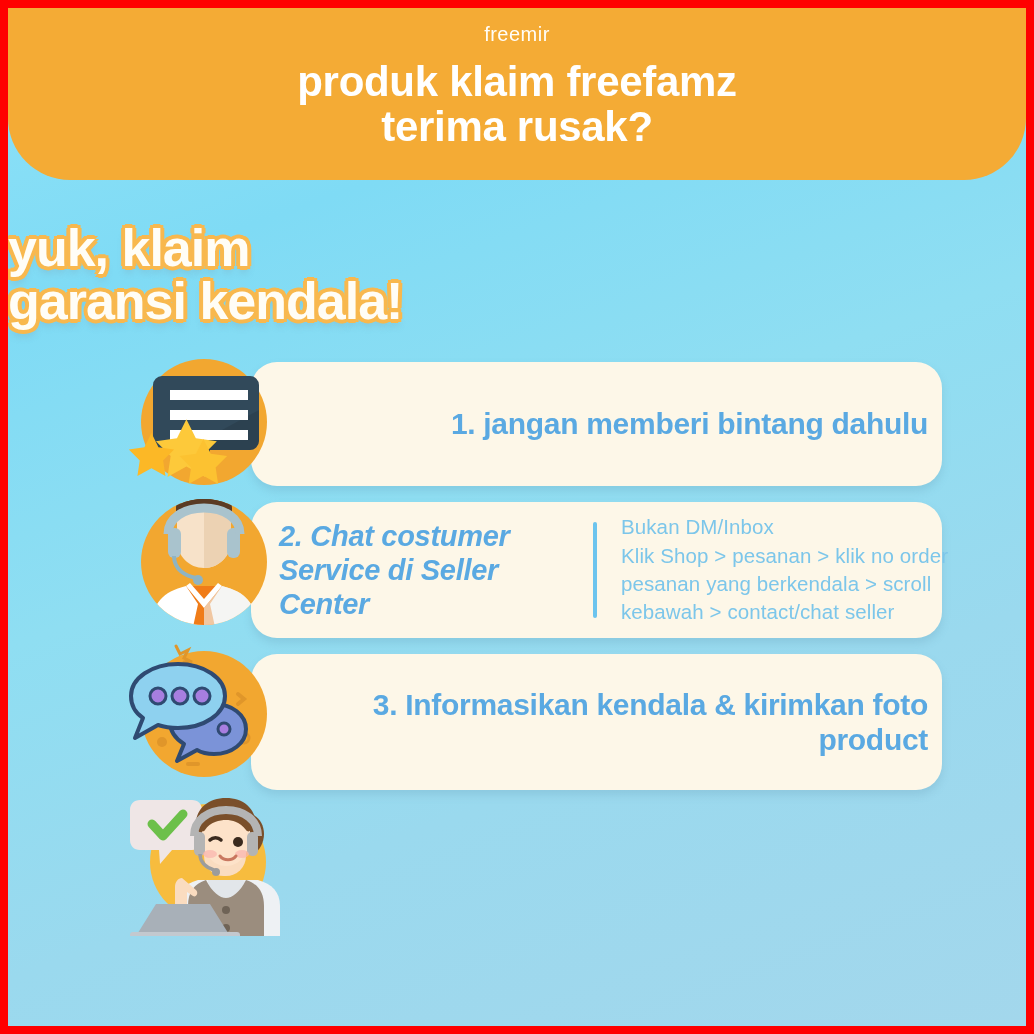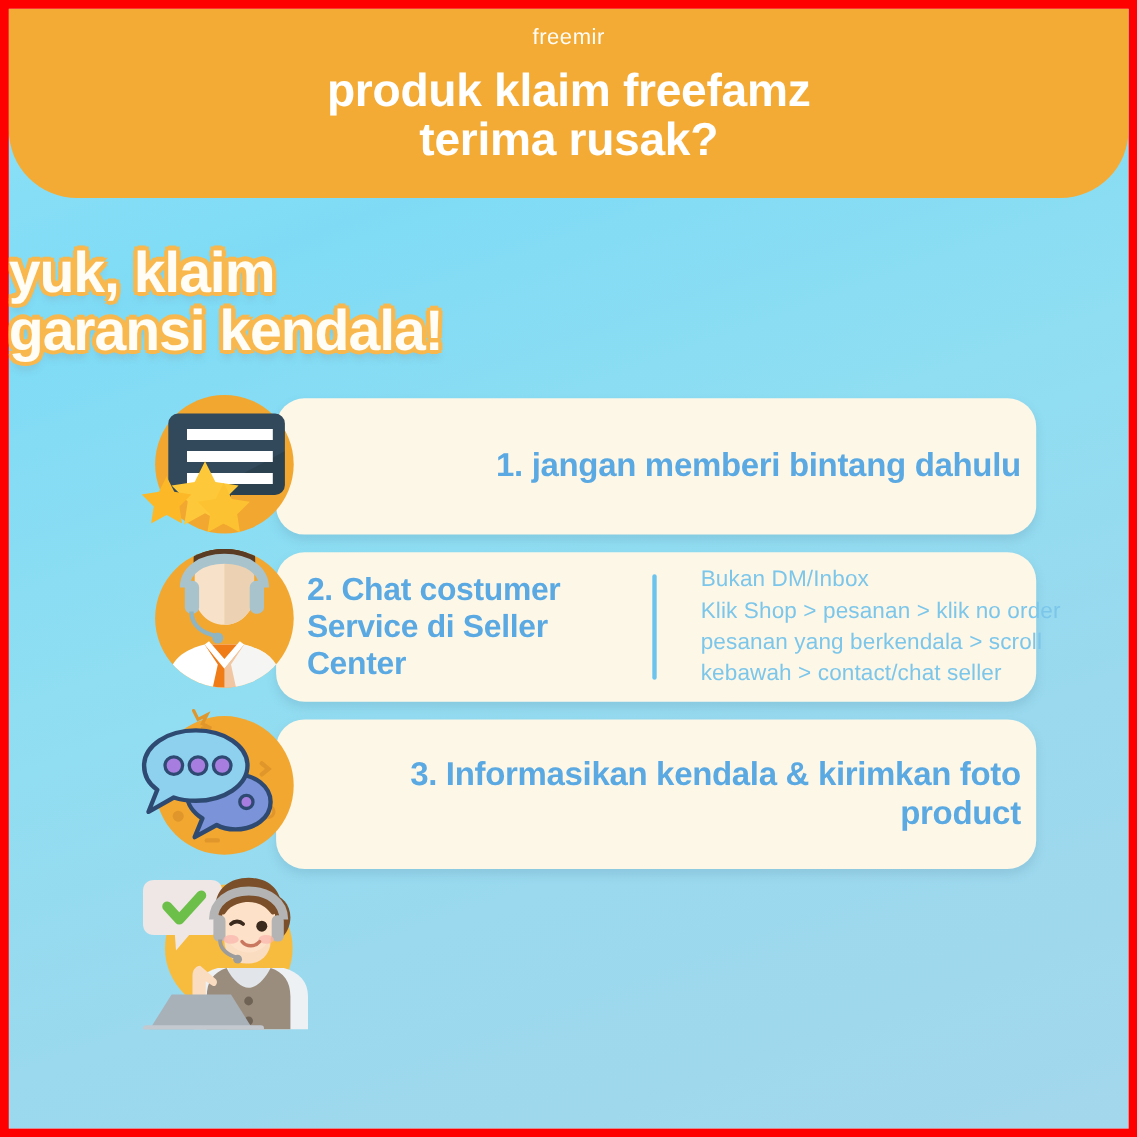--- a/index.html
+++ b/index.html
@@ -102,32 +102,33 @@
     font-weight: bold;
     line-height: 1.18;
     letter-spacing: -0.3px;
     padding: 0 14px;
   }
   .card.split .card-text {
     flex: 0 0 300px;
     text-align: left;
     padding-left: 28px;
     font-size: 29px;
+    font-style: italic;
   }
   .divider {
     width: 4px;
     align-self: stretch;
     margin: 20px 0;
     background: #6cc4ee;
     border-radius: 3px;
     flex: 0 0 4px;
   }
   .card-detail {
     flex: 1;
-    padding-left: 40px;
+    padding-left: 24px;
     color: #7cc6ea;
     font-size: 20.5px;
     font-weight: normal;
     line-height: 1.38;
     letter-spacing: 0.1px;
   }
   .card-detail div { white-space: nowrap; }
 
   
   .icon-wrap {

